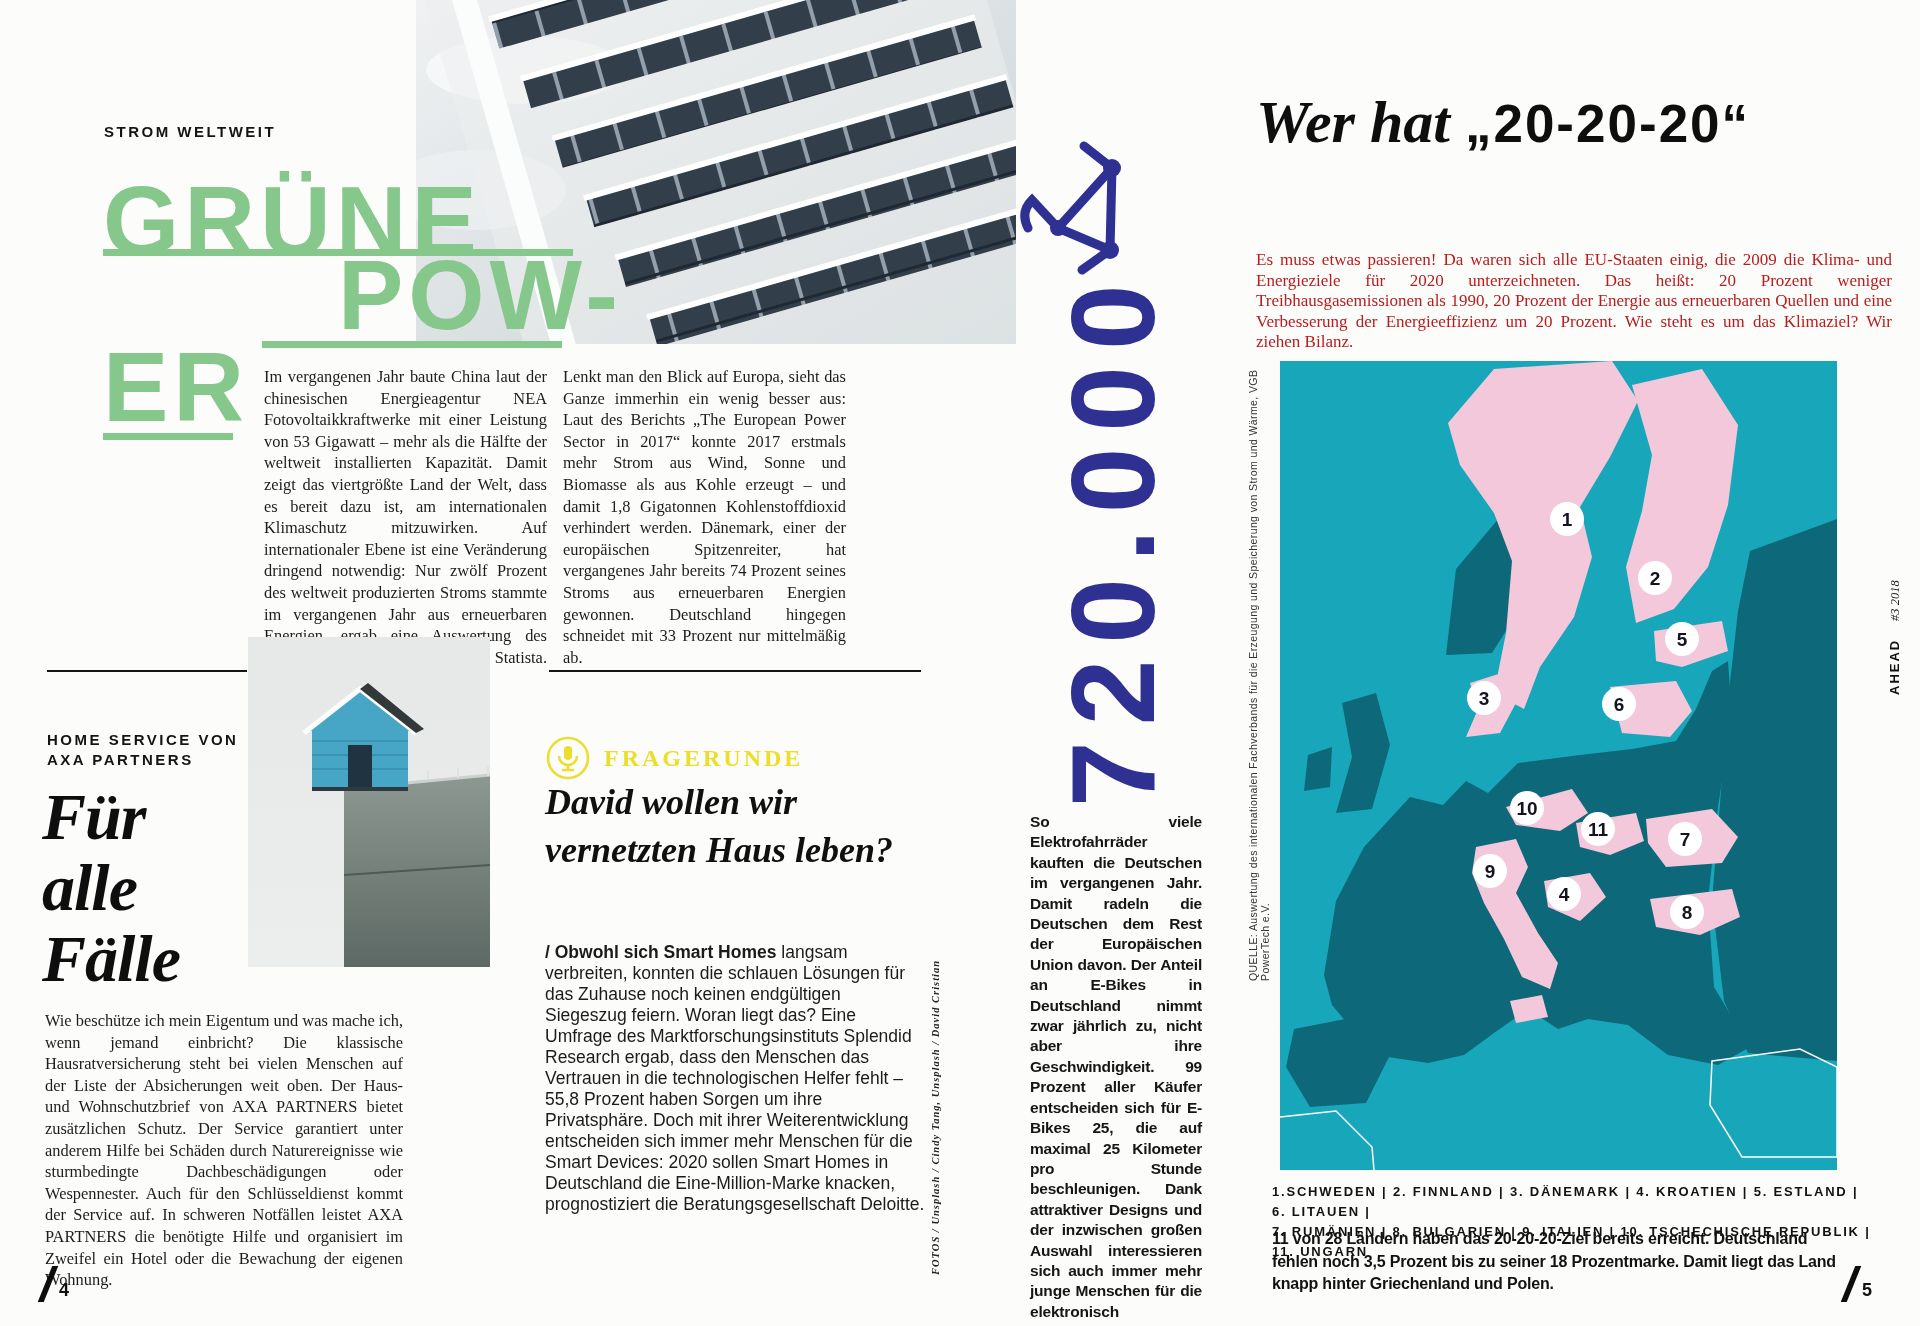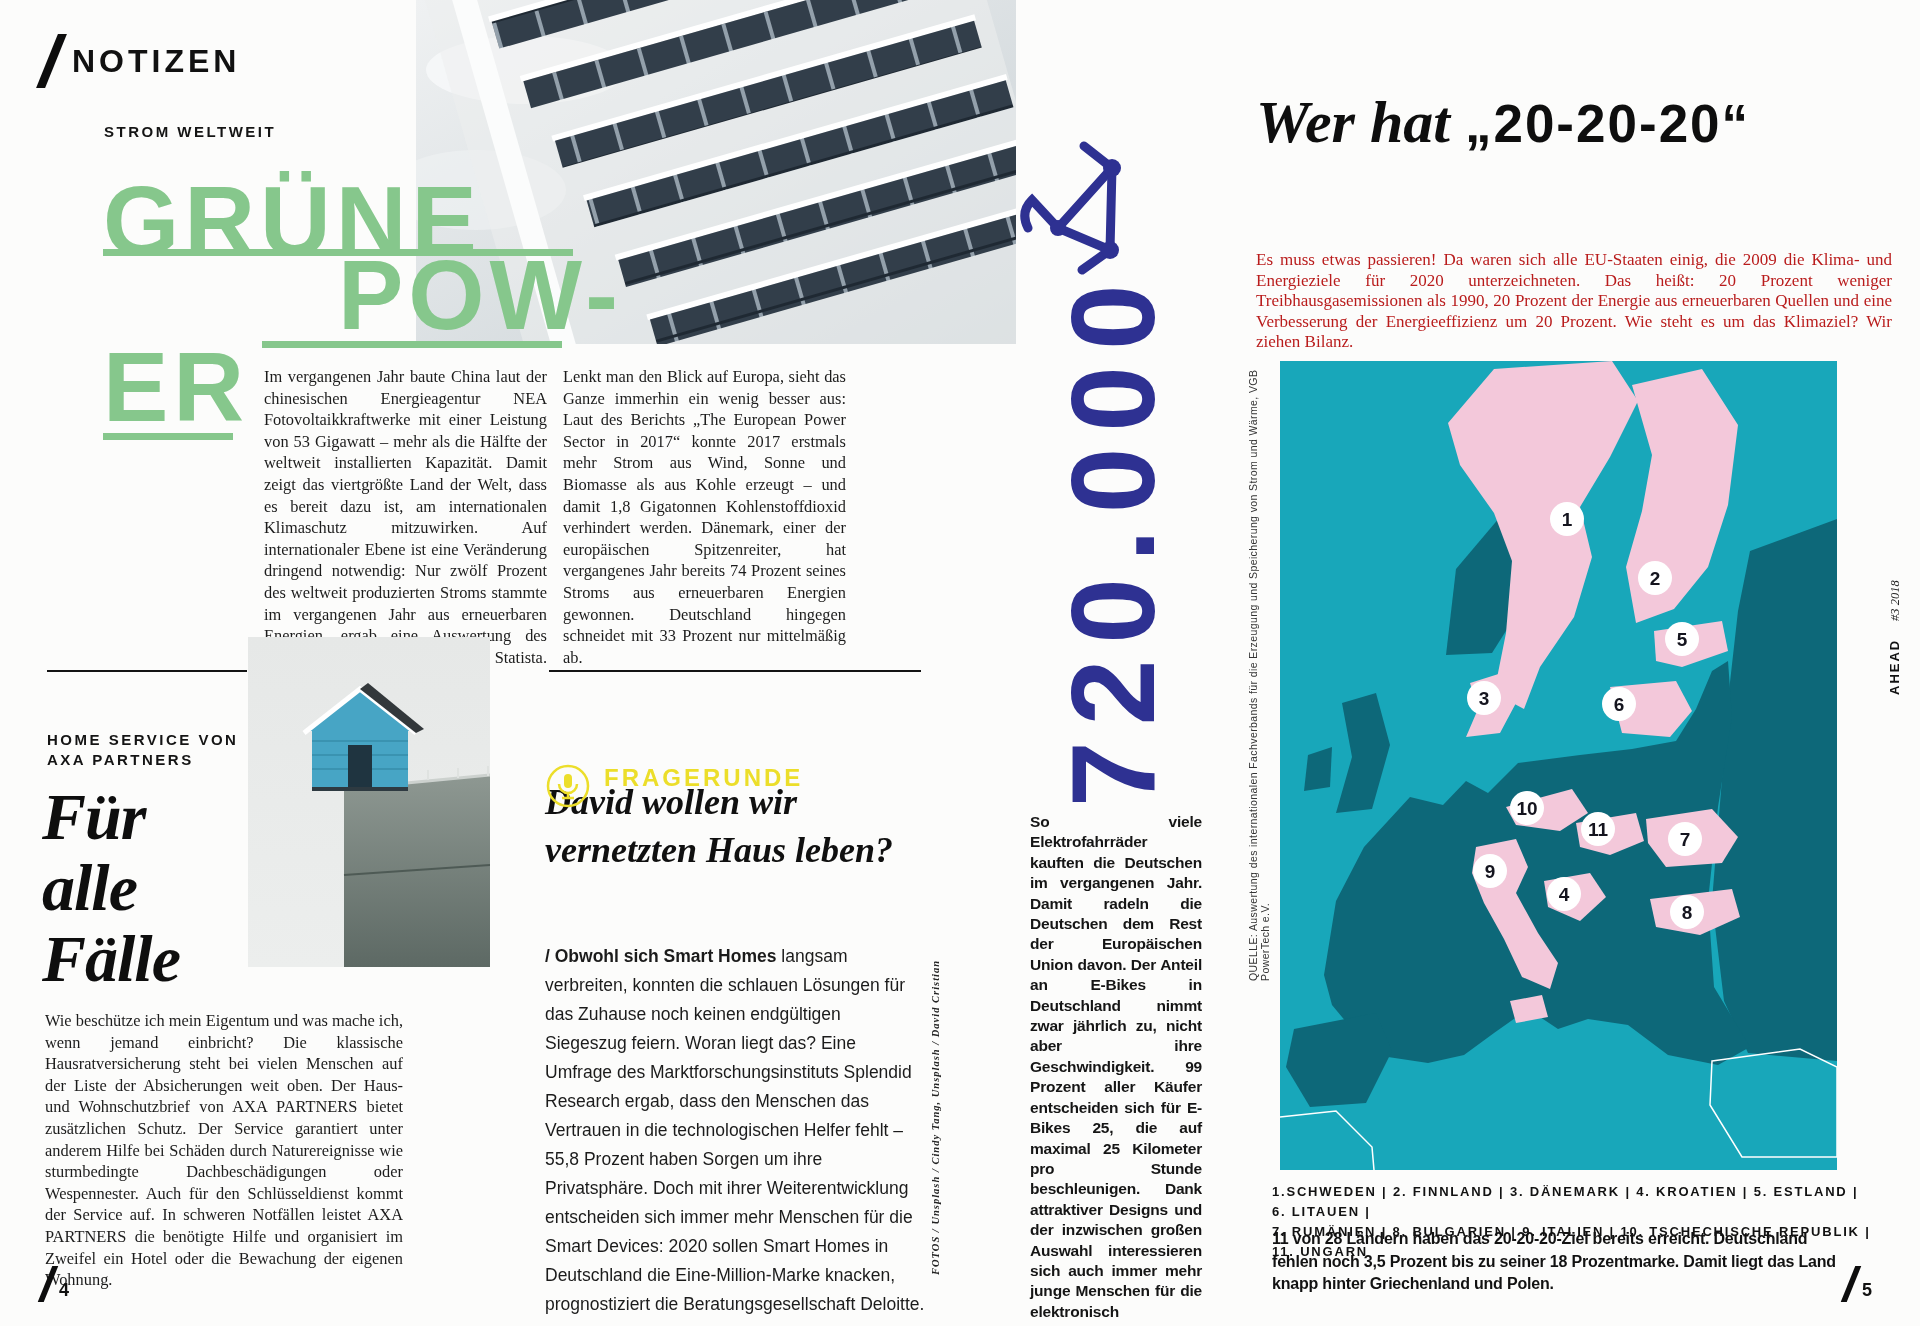--- a/index.html
+++ b/index.html
@@ -34,26 +34,26 @@
   .col2{left:563px;top:366px;width:283px;text-align-last:justify;}
 
   .thin-rule{height:2px;background:#141414;}
   .rule1{left:47px;top:670px;width:200px;}
   .rule2{left:549px;top:670px;width:372px;}
 
   .fur-headline{left:42px;top:781px;font-family:"Liberation Serif",serif;font-style:italic;
                 font-weight:700;font-size:66px;line-height:71px;letter-spacing:-1px;color:#0e0e0e;}
   .left-body{left:45px;top:1010px;width:358px;}
 
-  .frage-header{left:546px;top:764px;display:flex;align-items:flex-start;gap:14px;z-index:2;}
+  .frage-header{left:546px;top:736px;display:flex;align-items:center;gap:14px;z-index:2;font-family:Liberation Serif, serif;}
   .frage-icon{width:44px;height:44px;}
   .frage-label{font-size:24px;font-weight:700;letter-spacing:3px;color:#ecde2a;}
   .warum-headline{left:545px;top:778px;font-family:"Liberation Serif",serif;font-style:italic;
                   font-weight:700;font-size:36px;line-height:48px;color:#101010;}
-  .smart-body{left:545px;top:942px;width:382px;font-size:17.5px;line-height:29px;color:#1b1b1b;}
+  .smart-body{left:545px;top:942px;width:382px;font-size:17.5px;line-height:21px;color:#1b1b1b;}
   .smart-body b{font-weight:700;}
 
   .vert{writing-mode:vertical-rl;transform:rotate(180deg);}
   .photo-credit{left:930px;top:940px;height:335px;width:18px;
                 font-family:"Liberation Serif",serif;font-style:italic;font-weight:700;
                 font-size:10.5px;letter-spacing:1px;color:#222;}
 
   .page-num{display:flex;align-items:flex-end;gap:8px;}
   .pn4{left:45px;top:1266px;}
   .pn5{left:1848px;top:1266px;}
@@ -121,24 +121,20 @@
       <rect x="156" y="98" width="436" height="28" fill="url(#panels)"></rect>
       <rect x="168" y="158" width="440" height="6" fill="#ffffff"></rect>
       <rect x="170" y="164" width="436" height="28" fill="url(#panels)"></rect>
       <rect x="182" y="224" width="440" height="6" fill="#ffffff"></rect>
       <rect x="184" y="230" width="436" height="28" fill="url(#panels)"></rect>
       <rect x="196" y="290" width="440" height="6" fill="#ffffff"></rect>
       <rect x="198" y="296" width="436" height="28" fill="url(#panels)"></rect>
     </g>
   </svg>
 
-  <div class="abs section-header">
-    <div class="big-slash"></div>
-    <div class="section-label">NOTIZEN</div>
-  </div>
 
   <div class="abs kicker kicker1">STROM WELTWEIT</div>
   <div class="abs green-line gl1">GRÜNE</div>
   <div class="abs green-line gl2">POW-</div>
   <div class="abs green-line gl3">ER</div>
   <div class="abs green-rule gr1"></div>
   <div class="abs green-rule gr2"></div>
   <div class="abs green-rule gr3"></div>
   <div class="abs serif-body col1">Im vergangenen Jahr baute China laut der chinesischen Energieagentur NEA Fotovoltaikkraftwerke mit einer Leistung von 53 Gigawatt – mehr als die Hälfte der weltweit installierten Kapazität. Damit zeigt das viertgrößte Land der Welt, dass es bereit dazu ist, am internationalen Klimaschutz mitzuwirken. Auf internationaler Ebene ist eine Veränderung dringend notwendig: Nur zwölf Prozent des weltweit produzierten Stroms stammte im vergangenen Jahr aus erneuerbaren Energien, ergab eine Auswertung des Online-Portals Statista.</div>
   <div class="abs serif-body col2">Lenkt man den Blick auf Europa, sieht das Ganze immerhin ein wenig besser aus: Laut des Berichts „The European Power Sector in 2017“ konnte 2017 erstmals mehr Strom aus Wind, Sonne und Biomasse als aus Kohle erzeugt – und damit 1,8 Gigatonnen Kohlenstoffdioxid verhindert werden. Dänemark, einer der europäischen Spitzenreiter, hat vergangenes Jahr bereits 74 Prozent seines Stroms aus erneuerbaren Energien gewonnen. Deutschland hingegen schneidet mit 33 Prozent nur mittelmäßig ab.</div>

